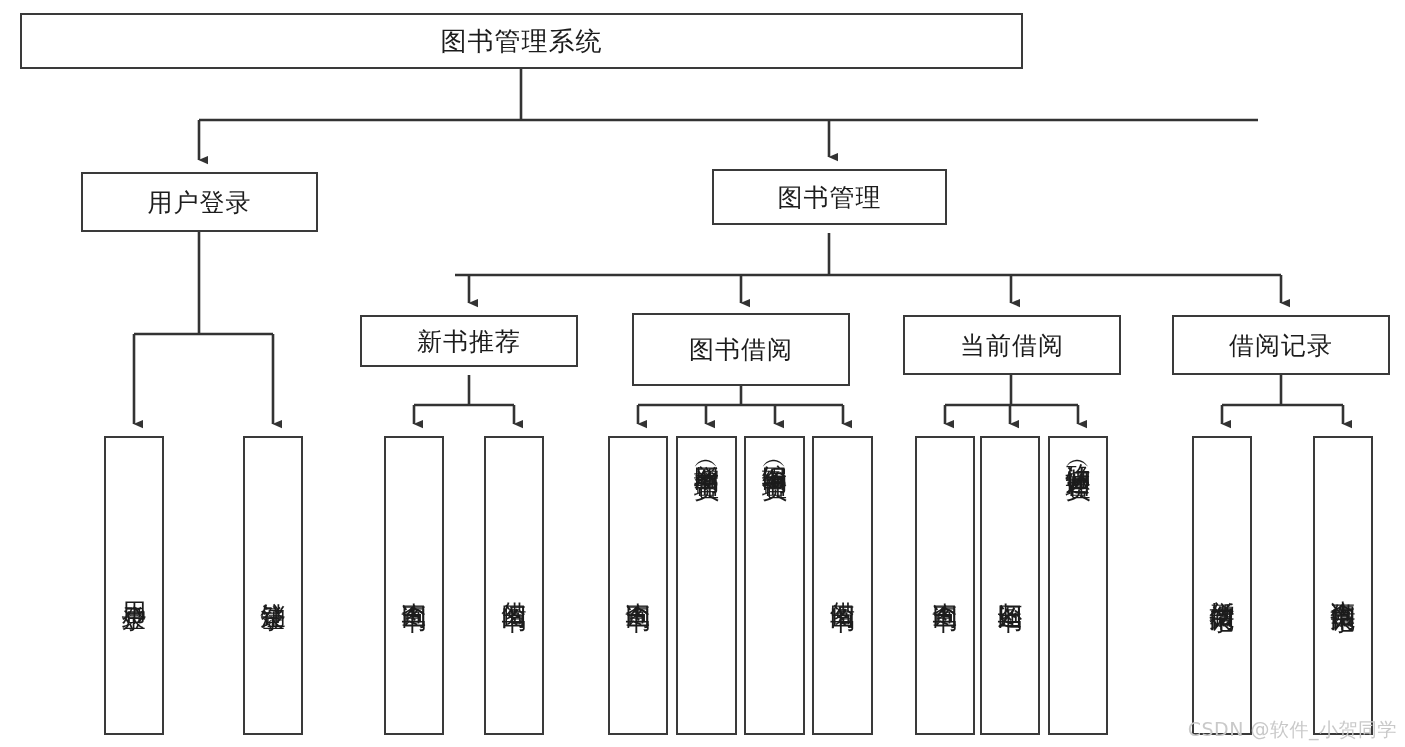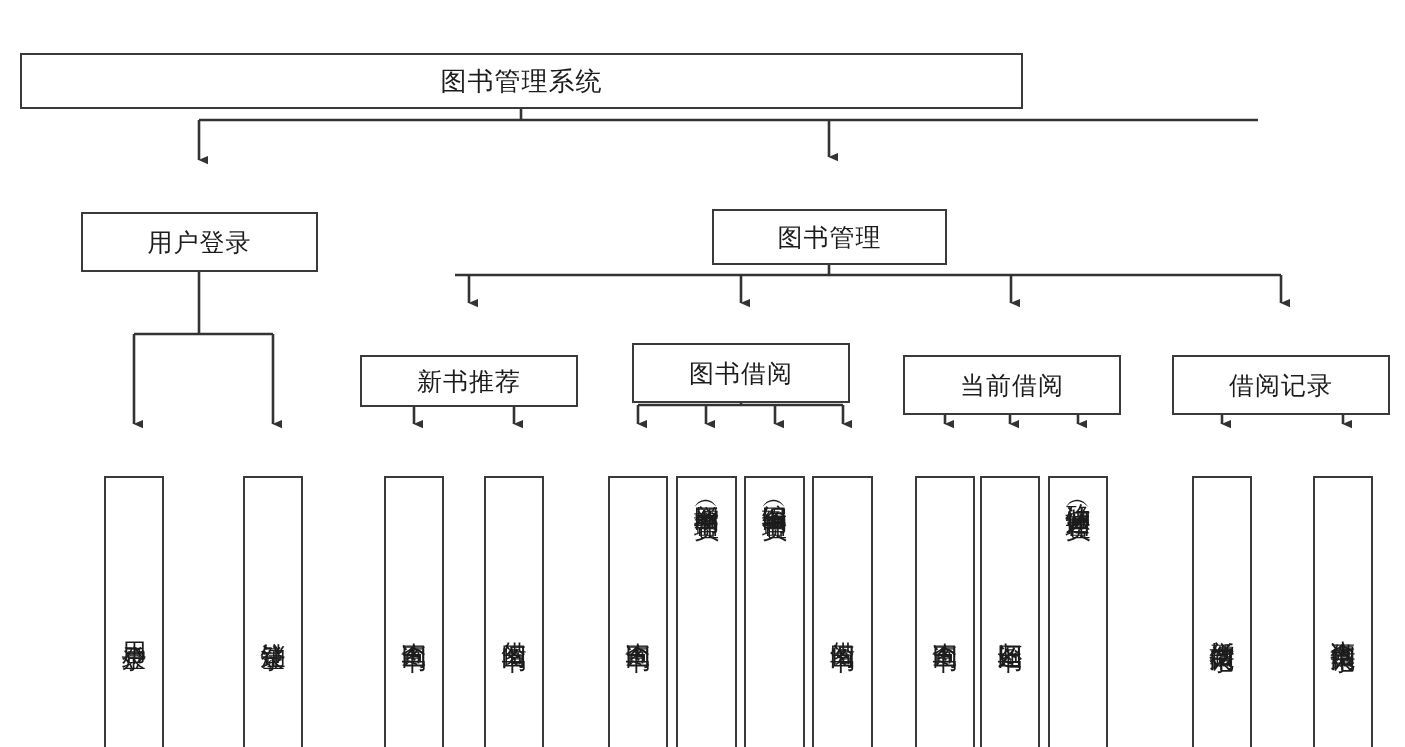--- a/index.html
+++ b/index.html
@@ -17,21 +17,20 @@
   .node{
     position:absolute;
     box-sizing:border-box;
     background:#ffffff;
     border:2.5px solid #3a3a3a;
     display:flex;
     align-items:center;
     justify-content:center;
     color:#1c1c1c;
     z-index:3;
-    margin-top:40px;
   }
   .node .label{
     display:block;
     white-space:nowrap;
     letter-spacing:1px;
   }
   
   .h-node .label{
     font-size:25px;
     line-height:1;
@@ -133,21 +132,21 @@
   </div>
 
   <div class="node h-node" style="left:712px;top:169px;width:235px;height:56px;">
     <span class="label">图书管理</span>
   </div>
 
   <div class="node h-node" style="left:360px;top:315px;width:218px;height:52px;">
     <span class="label">新书推荐</span>
   </div>
 
-  <div class="node h-node" style="left:632px;top:303px;width:218px;height:60px;">
+  <div class="node h-node" style="left:632px;top:313px;width:218px;height:73px;">
     <span class="label">图书借阅</span>
   </div>
 
   <div class="node h-node" style="left:903px;top:315px;width:218px;height:60px;">
     <span class="label">当前借阅</span>
   </div>
 
   <div class="node h-node" style="left:1172px;top:315px;width:218px;height:60px;">
     <span class="label">借阅记录</span>
   </div>
@@ -197,14 +196,15 @@
   </div>
 
   <div class="node v-node mid" style="left:1192px;top:436px;width:60px;height:299px;">
     <span class="label">新增借阅记录</span>
   </div>
 
   <div class="node v-node mid" style="left:1313px;top:436px;width:60px;height:299px;">
     <span class="label">查询借阅记录</span>
   </div>
 
+  <div class="watermark">CSDN @软件_小贺同学</div>
 
 </div>
 
 </body></html>

